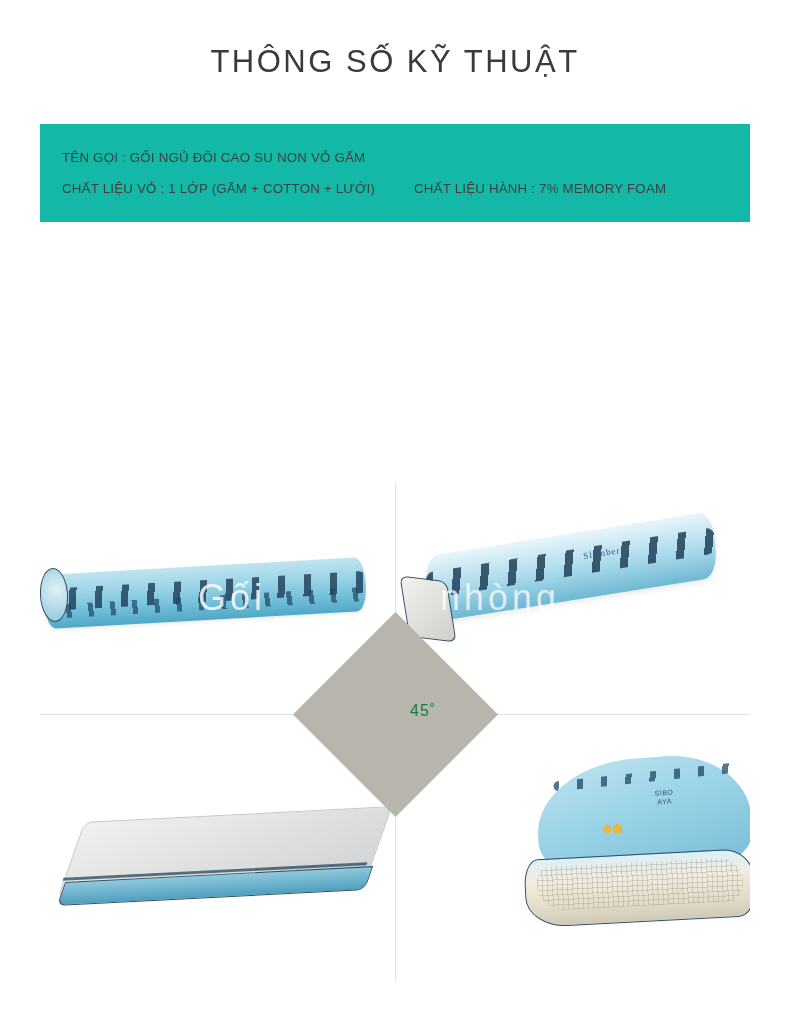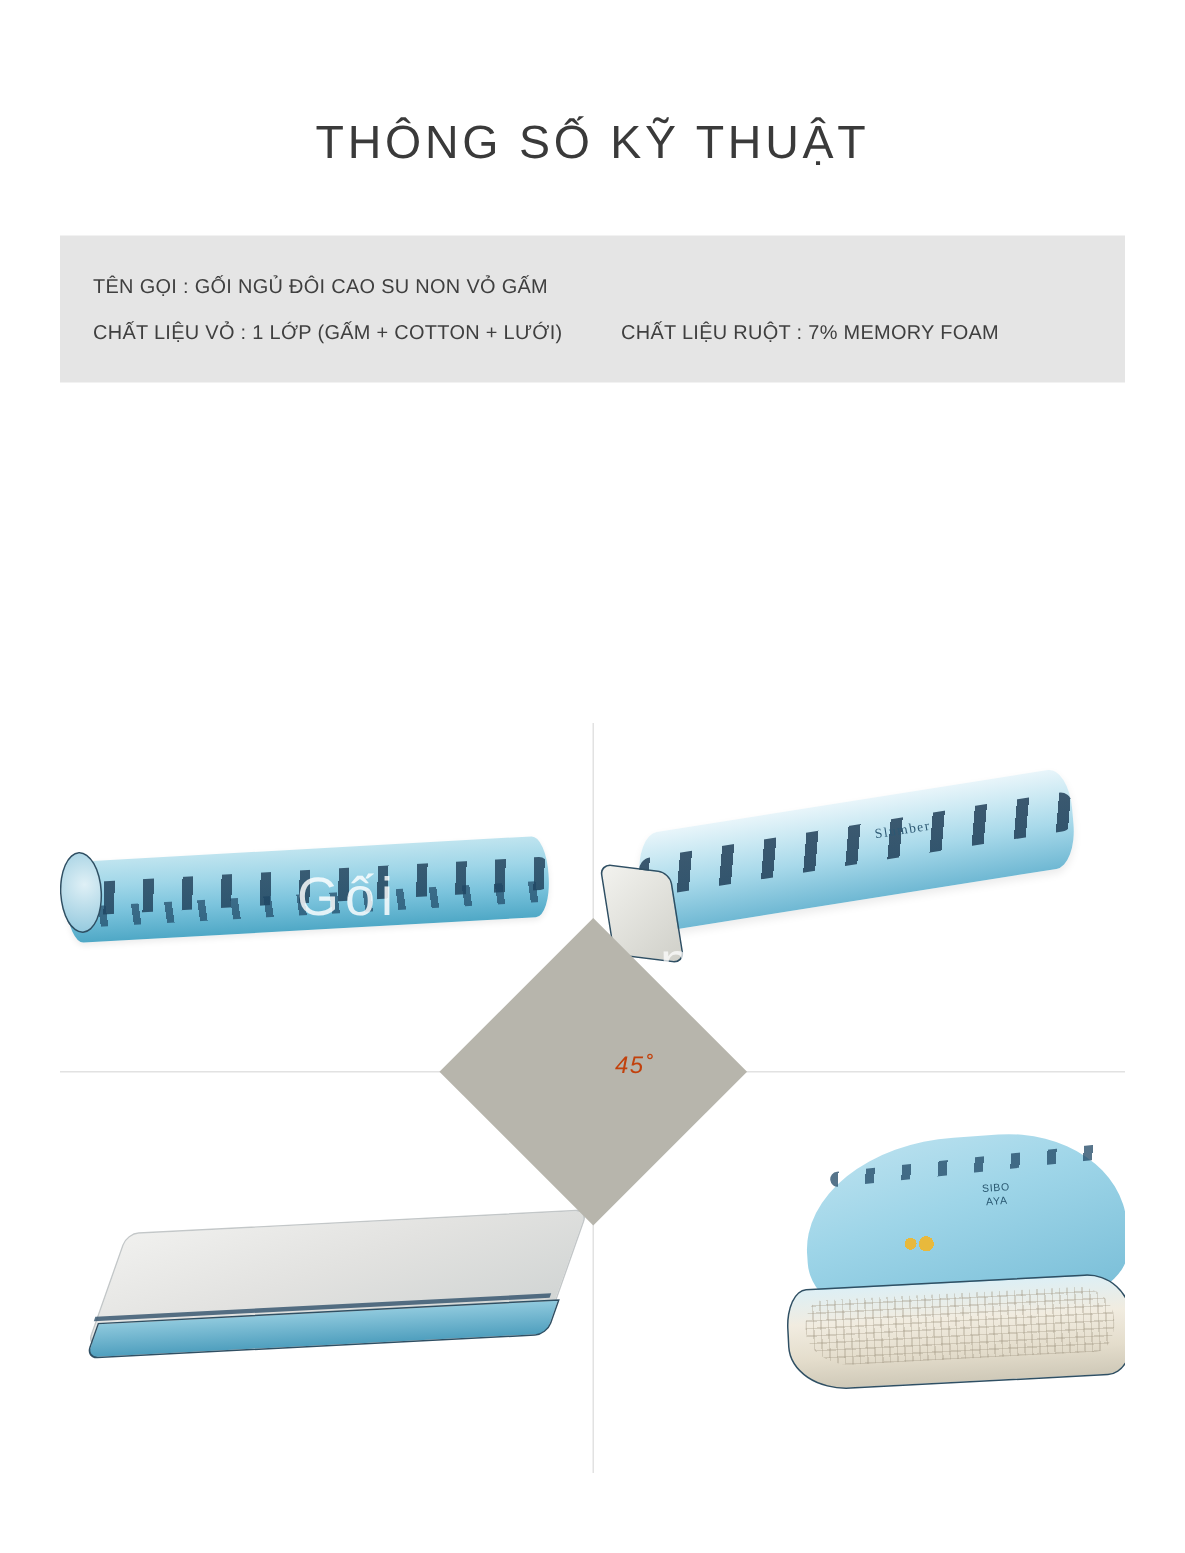--- a/index.html
+++ b/index.html
@@ -12,41 +12,41 @@
     height: 1035px;
     font-family: "Liberation Sans", sans-serif;
     color: #3b3b3b;
     overflow: hidden;
     position: relative;
   }
 
   
   .header {
     text-align: center;
-    padding-top: 77px;
+    padding-top: 44px;
   }
   .title {
     font-size: 31px;
     letter-spacing: 2.5px;
     color: #3a3a3a;
     font-weight: normal;
     margin: 0;
   }
   .subtitle {
     margin: 31px 0 0 0;
     font-size: 15.5px;
     letter-spacing: 3.2px;
     color: #9a9a9a;
     font-weight: normal;
   }
 
   
   .spec-wrap {
     margin: 44px 40px 0 40px;
-    background: #e5e5e5;
+    background: #14b8a6;
     padding: 18px 0 18px 0;
   }
   .spec-table {
     width: 710px;
     border-collapse: collapse;
     table-layout: fixed;
     margin: 0 auto;
   }
   .spec-table tr.shade td {
     background: #e2e2e2;
@@ -102,36 +102,35 @@
     width: 145px;
     height: 145px;
     background: #b7b5ac;
     transform: rotate(45deg);
   }
   .angle-label {
     position: absolute;
     left: 370px;
     top: 220px;
     font-size: 16px;
-    color: #c2410c;
+    color: #15803d;
     letter-spacing: 1px;
-    font-style: italic;
   }
 
   
   .wm {
     position: absolute;
     font-size: 36px;
     color: rgba(255,255,255,0.82);
     letter-spacing: 4px;
     font-family: Liberation Sans, sans-serif;
     pointer-events: none;
   }
   .wm-1 { left: 158px; top: 95px; }
-  .wm-2 { left: 400px; top: 95px; color: rgba(255,255,255,0.72); margin-top: 43px; }
+  .wm-2 { left: 400px; top: 95px; color: rgba(255,255,255,0.72); }
 
   
   .cell {
     position: absolute;
     overflow: hidden;
   }
   .cell-tl { left: 0;     top: 0;   width: 354px; height: 231px; }
   .cell-tr { left: 357px; top: 0;   width: 353px; height: 231px; }
   .cell-bl { left: 0;     top: 234px; width: 354px; height: 266px; }
   .cell-br { left: 357px; top: 234px; width: 353px; height: 266px; }
@@ -343,21 +342,21 @@
           <span class="lbl"></span>
           <span class="val"></span>
         </td>
       </tr>
       <tr>
         <td class="c1">
           <span class="lbl">CHẤT LIỆU VỎ :</span>
           <span class="val">1 LỚP (GẤM + COTTON + LƯỚI)</span>
         </td>
         <td class="c2">
-          <span class="lbl">CHẤT LIỆU RUỘT :</span>
+          <span class="lbl">CHẤT LIỆU HÀNH :</span>
           <span class="val">7% MEMORY FOAM</span>
         </td>
       </tr>
     </tbody>
   </table>
 </div>
 
 <div class="grid">
 
   <div class="vline"></div>

